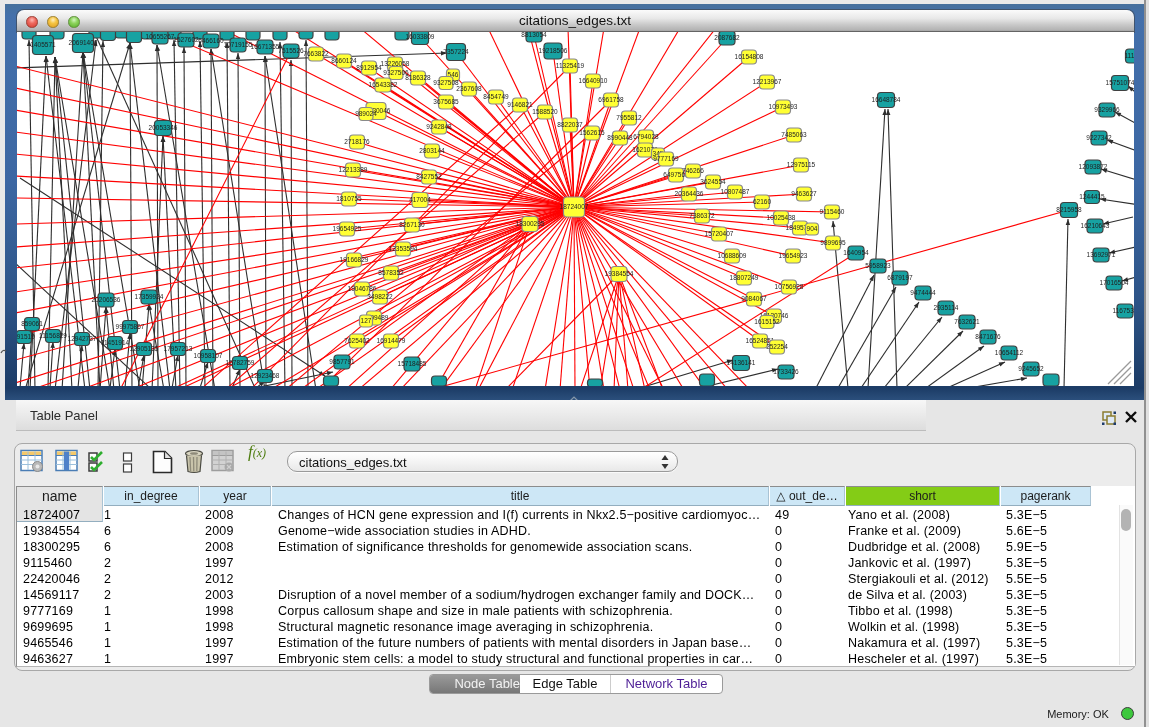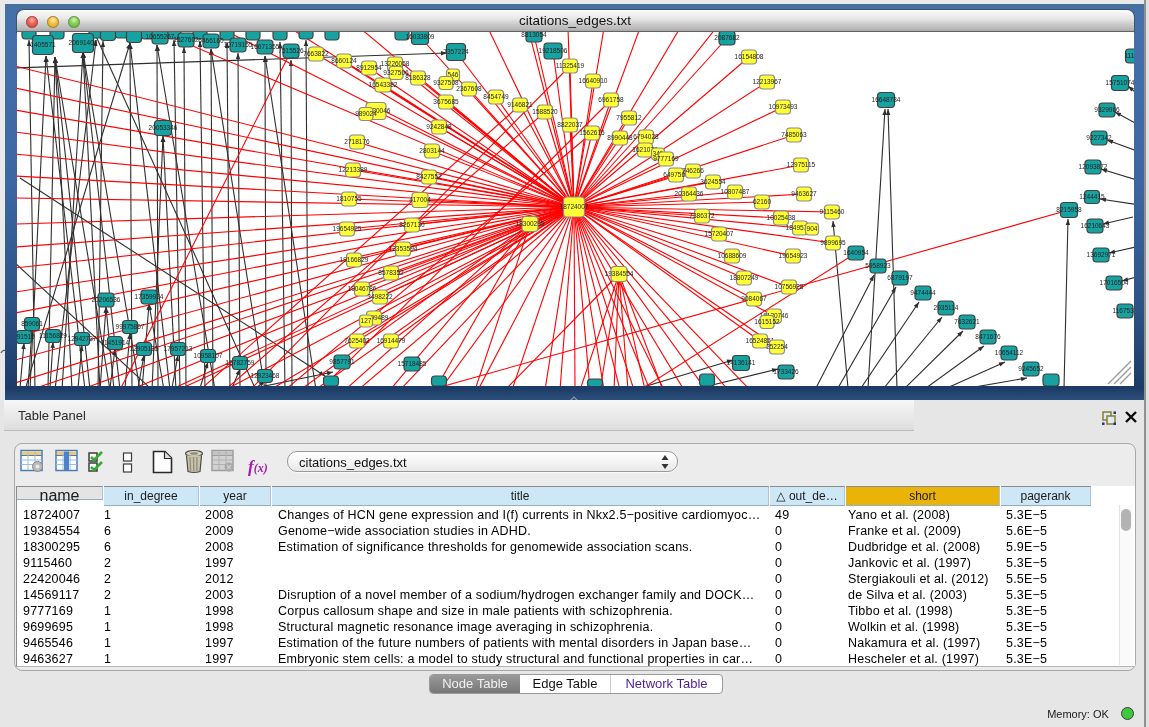--- a/index.html
+++ b/index.html
@@ -681,21 +681,21 @@
 </svg>
 
 <svg width="10" height="10" style="position:absolute;left:0px;top:347px">
     <path d="M1 6 Q3 2 6 4" fill="none" stroke="#555" stroke-width="1.2"></path>
   </svg>
 <svg width="12" height="8" style="position:absolute;left:568px;top:395px">
     <path d="M2 6 L6 2 L10 6" fill="none" stroke="#8899aa" stroke-width="1.2"></path>
   </svg>
 
 <div class="abs" style="left:0;top:400px;width:1149px;height:327px;background:#e6e6e6;"></div>
-<div class="abs" style="left:4px;top:400px;width:910px;height:31px;background:linear-gradient(#f7f7f7,#dddddd);border-bottom:1px solid #bcbcbc;">
+<div class="abs" style="left:16px;top:400px;width:910px;height:31px;background:linear-gradient(#f7f7f7,#dddddd);border-bottom:1px solid #bcbcbc;">
   <span style="position:absolute;left:14px;top:8px;font-size:13px;color:#2c2c2c;">Table Panel</span>
 </div>
 
 <svg width="16" height="16" style="position:absolute;left:1101px;top:410px">
 <rect x="2" y="2" width="8" height="8" fill="#dfeaf6" stroke="#8a7c30" stroke-width="1.5"></rect>
 <rect x="6" y="6" width="8" height="8" fill="#dfeaf6" stroke="#8a7c30" stroke-width="1.5"></rect>
 <rect x="12.5" y="1.5" width="2.5" height="2.5" fill="#1c3a6b"></rect>
 <rect x="1" y="12.5" width="2.5" height="2.5" fill="#1c3a6b"></rect>
 <rect x="12.5" y="12.5" width="2.5" height="2.5" fill="#1c3a6b"></rect>
 </svg>
@@ -752,37 +752,37 @@
 <rect x="1" y="1.5" width="21" height="20" fill="#d2d2d2" stroke="#9d9d9d" stroke-width="1.5"></rect>
 <rect x="2" y="2.5" width="19" height="4" fill="#c4c4c4"></rect>
 <line x1="1" y1="6.5" x2="22" y2="6.5" stroke="#9d9d9d"></line>
 <line x1="1" y1="11" x2="22" y2="11" stroke="#b0b0b0"></line>
 <line x1="1" y1="15.5" x2="22" y2="15.5" stroke="#b0b0b0"></line>
 <line x1="8" y1="2.5" x2="8" y2="21" stroke="#b0b0b0"></line>
 <line x1="15" y1="2.5" x2="15" y2="21" stroke="#b0b0b0"></line>
 <circle cx="18" cy="18" r="4.5" fill="#a9a9a9"></circle>
     <path d="M16 16 L20 20 M20 16 L16 20" stroke="#cfcfcf" stroke-width="1.2"></path>
   </svg>
-<div style="position:absolute;left:248px;top:457px;width:28px;height:20px;font-family:'Liberation Serif',serif;font-style:italic;font-weight:bold;font-size:17px;color:#a21caf">f<span style="font-size:12px">(x)</span></div>
+<div style="position:absolute;left:248px;top:442px;width:28px;height:20px;font-family:'Liberation Serif',serif;font-style:italic;font-weight:normal;font-size:17px;color:#4d7c0f">f<span style="font-size:12px">(x)</span></div>
 
 <div class="abs" style="left:287px;top:451px;width:391px;height:21px;border:1px solid #9a9a9a;border-radius:10px;background:linear-gradient(#ffffff,#f2f2f2 60%,#e8e8e8);box-shadow:0 1px 1px rgba(255,255,255,.8);">
   <span style="position:absolute;left:11px;top:3px;font-size:13px;color:#111;">citations_edges.txt</span>
   <svg width="12" height="17" style="position:absolute;right:6px;top:2px">
     <path d="M6 1 L9.5 6 H2.5 Z" fill="#333"></path>
     <path d="M6 15 L9.5 10 H2.5 Z" fill="#333"></path>
   </svg>
 </div>
 
 <div class="abs" style="left:16px;top:486px;width:1119px;height:181px;background:#ffffff;border-left:1px solid #8c8c8c;border-bottom:1px solid #b5b5b5;"></div>
-<div style="position:absolute;left:17px;top:486px;width:86px;height:14px;background:#e4e4e4;border-right:1px solid #a9c3d4;border-top:1px solid #8c8c8c;border-bottom:1px solid #93aebf;text-align:center;font-size:16px;line-height:18px;color:#1c1c1c">name</div>
+<div style="position:absolute;left:17px;top:486px;width:86px;height:36px;background:#e4e4e4;border-right:1px solid #a9c3d4;border-top:1px solid #8c8c8c;border-bottom:1px solid #93aebf;text-align:center;font-size:14px;line-height:18px;color:#1c1c1c">name</div>
 <div style="position:absolute;left:104px;top:486px;width:95px;height:20px;background:#cde7f6;border-right:1px solid #a9c3d4;border-top:1px solid #8c8c8c;border-bottom:1px solid #93aebf;text-align:center;font-size:12px;line-height:18px;color:#1c1c1c">in_degree</div>
 <div style="position:absolute;left:200px;top:486px;width:71px;height:20px;background:#cde7f6;border-right:1px solid #a9c3d4;border-top:1px solid #8c8c8c;border-bottom:1px solid #93aebf;text-align:center;font-size:12px;line-height:18px;color:#1c1c1c">year</div>
 <div style="position:absolute;left:272px;top:486px;width:497px;height:20px;background:#cde7f6;border-right:1px solid #a9c3d4;border-top:1px solid #8c8c8c;border-bottom:1px solid #93aebf;text-align:center;font-size:12px;line-height:18px;color:#1c1c1c">title</div>
 <div style="position:absolute;left:770px;top:486px;width:75px;height:20px;background:#cde7f6;border-right:1px solid #a9c3d4;border-top:1px solid #8c8c8c;border-bottom:1px solid #93aebf;text-align:center;font-size:12px;line-height:18px;color:#1c1c1c">△ out_de…</div>
-<div style="position:absolute;left:846px;top:486px;width:154px;height:20px;background:#eab308;border-right:1px solid #a9c3d4;border-top:1px solid #8c8c8c;border-bottom:1px solid #93aebf;text-align:center;font-size:12px;line-height:18px;color:#1c1c1c">short</div>
+<div style="position:absolute;left:846px;top:486px;width:154px;height:20px;background:#84cc16;border-right:1px solid #a9c3d4;border-top:1px solid #8c8c8c;border-bottom:1px solid #93aebf;text-align:center;font-size:12px;line-height:18px;color:#1c1c1c">short</div>
 <div style="position:absolute;left:1001px;top:486px;width:90px;height:20px;background:#cde7f6;border-right:1px solid #a9c3d4;border-top:1px solid #8c8c8c;border-bottom:1px solid #93aebf;text-align:center;font-size:12px;line-height:18px;color:#1c1c1c">pagerank</div>
 <div style="position:absolute;left:0;top:507px;width:1135px;height:16px;font-size:12.5px;line-height:16px;color:#000;letter-spacing:0.2px">
     <span style="position:absolute;left:23px">18724007</span>
     <span style="position:absolute;left:104px">1</span>
     <span style="position:absolute;left:205px">2008</span>
     <span style="position:absolute;left:278px">Changes of HCN gene expression and I(f) currents in Nkx2.5−positive cardiomyoc…</span>
     <span style="position:absolute;left:775px">49</span>
     <span style="position:absolute;left:848px">Yano et al. (2008)</span>
     <span style="position:absolute;left:1006px">5.3E−5</span>
   </div>
@@ -863,20 +863,20 @@
     <span style="position:absolute;left:278px">Embryonic stem cells: a model to study structural and functional properties in car…</span>
     <span style="position:absolute;left:775px">0</span>
     <span style="position:absolute;left:848px">Hescheler et al. (1997)</span>
     <span style="position:absolute;left:1006px">5.3E−5</span>
   </div>
 
 <div class="abs" style="left:1119px;top:505px;width:14px;height:160px;background:#fafafa;border-left:1px solid #e3e3e3;"></div>
 <div class="abs" style="left:1121px;top:509px;width:10px;height:22px;background:#b3b3b3;border-radius:5px;"></div>
 
 <div class="abs" style="left:429px;top:674px;width:294px;height:20px;border:1px solid #9a9a9a;border-radius:4px;background:#ffffff;font-size:13px;">
-  <div class="abs" style="left:0;top:0;width:90px;height:18px;background:linear-gradient(#9a9a9a,#777777);border-radius:3px 0 0 3px;color:#f2f2f2;text-align:center;line-height:18px;">Node Table</div>
+  <div class="abs" style="left:0;top:0;width:90px;height:18px;background:linear-gradient(#9a9a9a,#777777);border-radius:3px 0 0 3px;color:#f2f2f2;text-align:right;line-height:18px;">Node Table</div>
   <div class="abs" style="left:90px;top:0;width:91px;height:18px;color:#111;text-align:center;line-height:18px;border-right:1px solid #cccccc;">Edge Table</div>
   <div class="abs" style="left:181px;top:0;width:111px;height:33px;color:#4c1d95;text-align:center;line-height:18px;">Network Table</div>
 </div>
 
 <span style="position:absolute;left:1040px;top:708px;width:76px;text-align:center;font-size:11px;color:#1a1a1a;">Memory: OK</span>
 <div class="abs" style="left:1121px;top:707px;width:13px;height:13px;border-radius:50%;background:#3ec83e;border:1.5px solid #3c3c3c;"></div>
 
 <div class="abs" style="left:1144px;top:0;width:5px;height:727px;background:#e0e0e0;border-left:2px solid #909090;"></div>
 </body></html>

